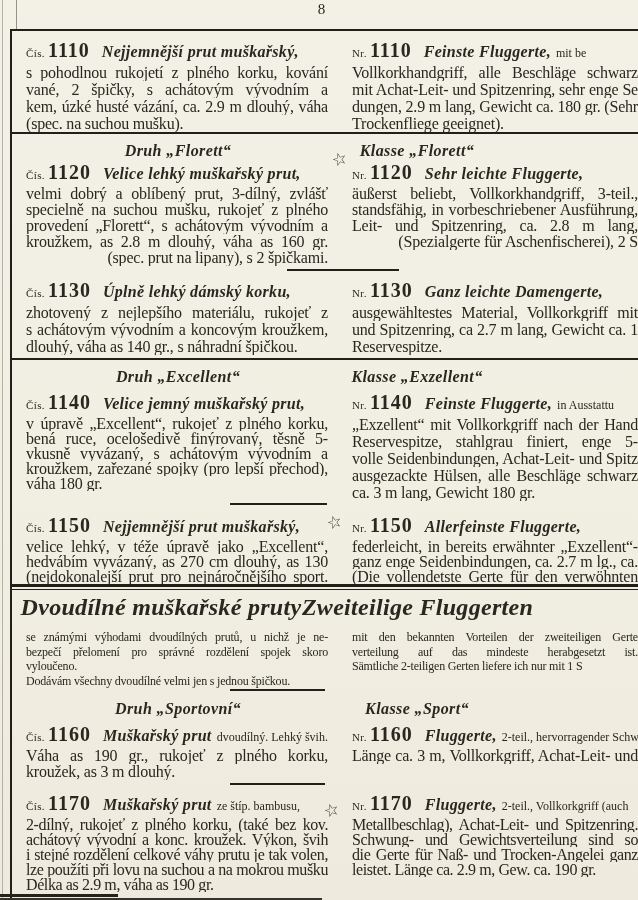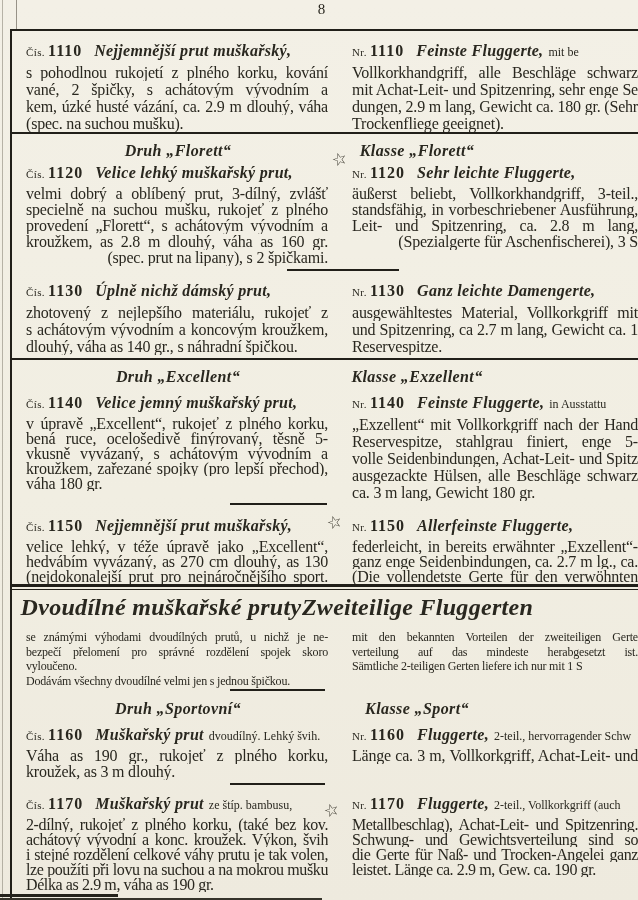--- a/index.html
+++ b/index.html
@@ -16,21 +16,21 @@
   .frame-top{position:absolute;left:10px;top:29px;width:628px;height:2px;background:#211f19;}
   .frame-left{position:absolute;left:10px;top:29px;width:2px;height:871px;background:#211f19;}
   .rule{position:absolute;background:#211f19;}
   
   .item{position:absolute;left:0;width:638px;}
   .col{position:absolute;top:0;}
   .cz{left:26px;width:302px;}
   .de{left:352px;width:286px;overflow:hidden;}
   .trow{height:26px;white-space:nowrap;overflow:hidden;}
   .lbl{font-size:11px;letter-spacing:.4px;}
-  .num{font-size:16px;font-weight:bold;letter-spacing:1px;display:inline-block;line-height:25px;
+  .num{font-size:20px;font-weight:bold;letter-spacing:1px;display:inline-block;line-height:25px;
        border-bottom:2px solid #c2410c;padding:0 3px 1px 2px;margin-left:1px;}
   .ttl{font-size:16px;font-weight:bold;font-style:italic;margin-left:9px;letter-spacing:.3px;}
   .trest{font-size:12px;margin-left:5px;}
   .body .ln{font-size:16px;line-height:17px;height:17px;overflow:hidden;
             text-align:justify;text-align-last:justify;letter-spacing:-.2px;}
   .body .ln:last-child{text-align-last:left;}
   .last-right .ln:last-child{text-align-last:right;text-align:right;}
   
   .i1120 .ln{line-height:16px;height:16px;}
   .i1140 .cz .ln{line-height:15px;height:15px;}
@@ -111,31 +111,31 @@
       </div>
   </div>
   <div class="col de">
     <div class="trow">
       <span class="lbl">Nr.</span><span class="num">1120</span><span class="ttl">Sehr leichte Fluggerte,</span>
     </div>
     <div class="body last-right">
         <div class="ln">äußerst beliebt, Vollkorkhandgriff, 3-teil., äußerst</div>
         <div class="ln">standsfähig, in vorbeschriebener Ausführung, mit</div>
         <div class="ln">Leit- und Spitzenring, ca. 2.8 m lang, Gewicht ca.</div>
-        <div class="ln">(Spezialgerte für Aschenfischerei), 3 S</div>
+        <div class="ln">(Spezialgerte für Aschenfischerei), 2 S</div>
       </div>
   </div>
 </div>
 
 <div class="rule" style="top:269px;left:287px;width:112px;height:2px"></div>
 
 <div class="item i1130" style="top:278px">
   <div class="col cz">
     <div class="trow">
-      <span class="lbl">Čís.</span><span class="num">1130</span><span class="ttl">Úplně nichž dámský prut,</span>
+      <span class="lbl">Čís.</span><span class="num">1130</span><span class="ttl">Úplně lehký dámský korku,</span>
     </div>
     <div class="body">
         <div class="ln">zhotovený z nejlepšího materiálu, rukojeť z plného korku,</div>
         <div class="ln">s achátovým vývodním a koncovým kroužkem, as 2.7 m</div>
         <div class="ln">dlouhý, váha as 140 gr., s náhradní špičkou.</div>
       </div>
   </div>
   <div class="col de">
     <div class="trow">
       <span class="lbl">Nr.</span><span class="num">1130</span><span class="ttl">Ganz leichte Damengerte,</span>

